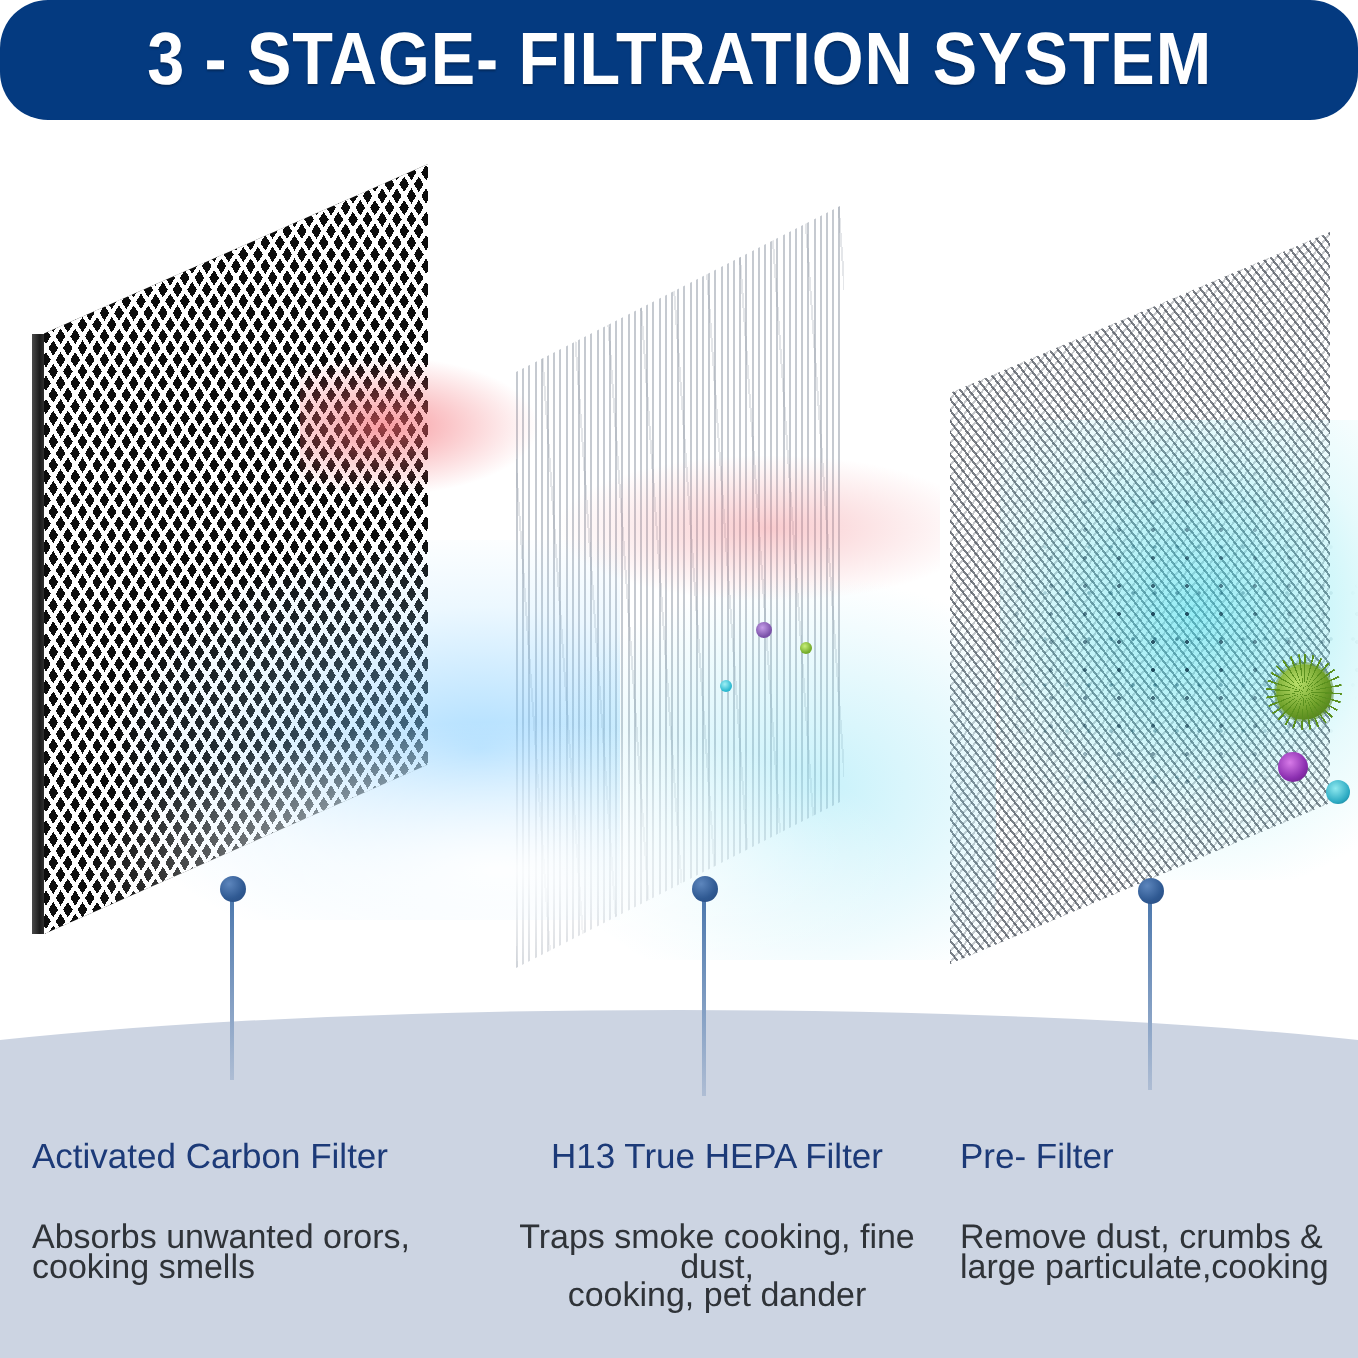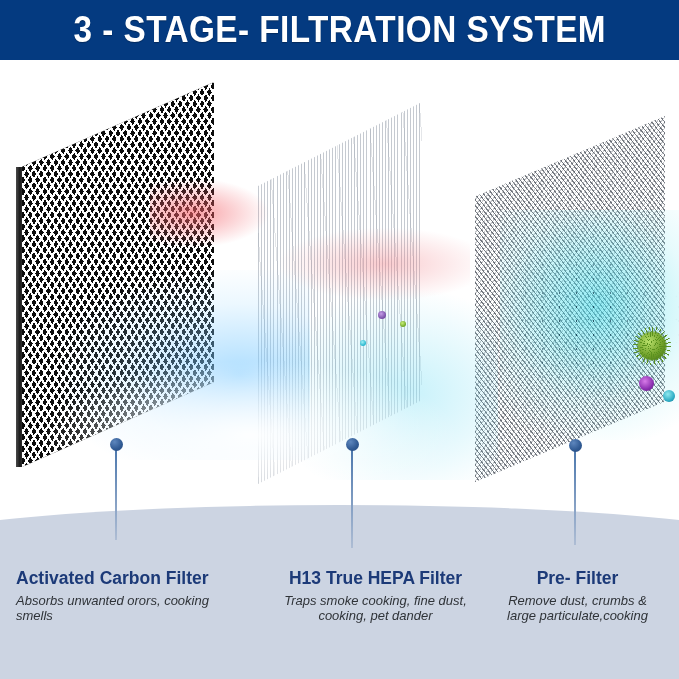--- a/index.html
+++ b/index.html
@@ -8,21 +8,21 @@
     font-family:"Liberation Sans", sans-serif;
     background:#ffffff;
     overflow:hidden;
   }
   #stage{position:relative;width:679px;height:679px;background:#ffffff;overflow:hidden;}
 
   
   #header{
     position:absolute;left:0;top:0;width:679px;height:60px;
     background:#043a80;
-    display:flex;align-items:center;justify-content:center;
+    display:flex;align-items:center;justify-content:center;border-radius:24px;
   }
   #header-title{
     color:#ffffff;
     font-family:"Liberation Sans", sans-serif;
     font-weight:bold;
     font-size:37px;
     letter-spacing:.5px;
     transform:scaleX(.9);
     transform-origin:center;
     white-space:nowrap;
@@ -130,30 +130,30 @@
   
   #dome{
     position:absolute;left:-120px;top:505px;width:919px;height:200px;
     background:#ccd4e2;
     border-radius:50% 50% 0 0 / 46px 46px 0 0;
   }
   #bottom-band{position:absolute;left:0;top:548px;width:679px;height:131px;background:#ccd4e2;}
 
   .caption{position:absolute;}
   .caption-title{
-    color:#1c3a78;font-weight:bold;font-size:17.5px;
+    color:#1c3a78;font-weight:normal;font-size:17.5px;
     font-family:"Liberation Sans", sans-serif;white-space:nowrap;
   }
   .caption-sub{
-    color:#2f3338;font-size:13px;line-height:14.5px;
-    font-family:"Liberation Sans", sans-serif;margin-top:5px;font-style:italic;
+    color:#2f3338;font-size:17px;line-height:14.5px;
+    font-family:"Liberation Sans", sans-serif;margin-top:23px;
   }
   #caption-carbon{left:16px;top:568px;width:230px;text-align:left;}
-  #caption-hepa{left:268px;top:568px;width:215px;text-align:center;}
-  #caption-pre{left:480px;top:568px;width:195px;text-align:center;}
+  #caption-hepa{left:251px;top:568px;width:215px;text-align:center;}
+  #caption-pre{left:480px;top:568px;width:195px;}
 </style>
 </head>
 <body>
 
 <div id="stage">
 
   <div id="header">
     <div id="header-title">3 - STAGE- FILTRATION SYSTEM</div>
   </div>
 

